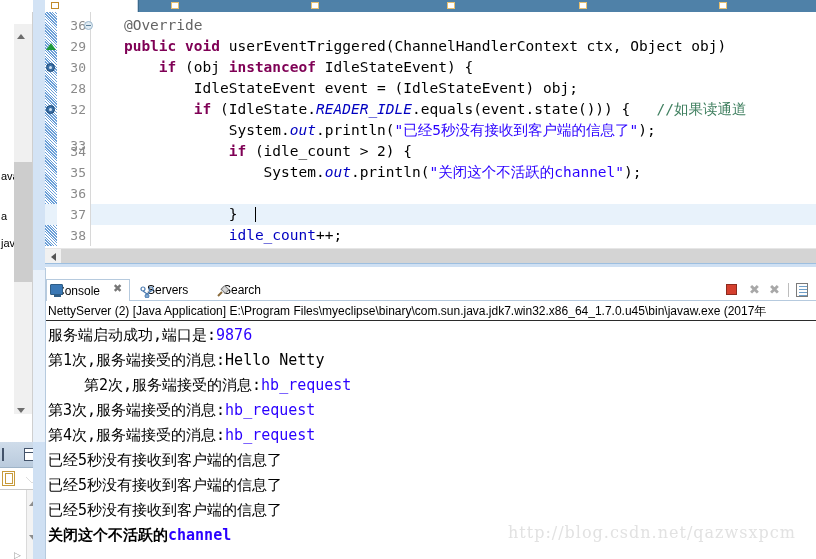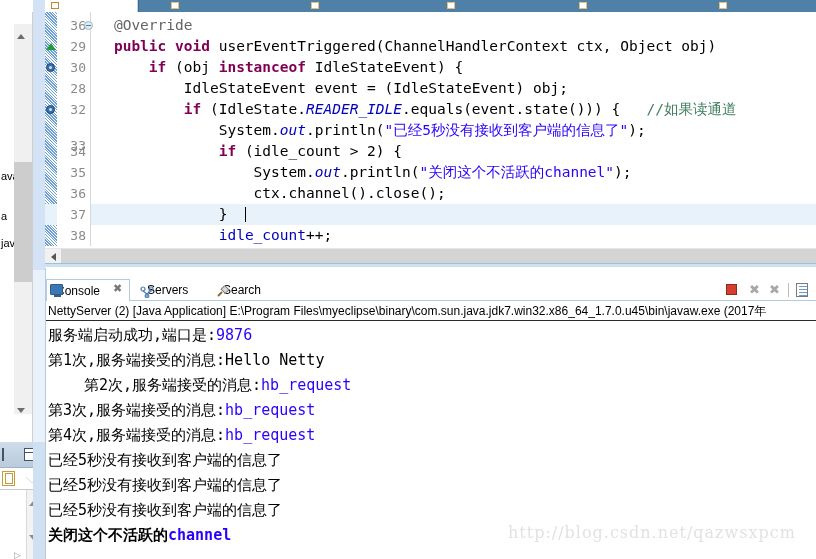--- a/index.html
+++ b/index.html
@@ -107,21 +107,21 @@
   }
   .marker-dot {
     position: absolute; left: 1px; width: 9px; height: 9px; border-radius: 50%;
     background: #3a6ea5; border: 1px solid #1e4c7a;
   }
   .marker-dot:after {
     content: ""; position: absolute; left: 2px; top: 2px;
     width: 3px; height: 3px; border-radius: 50%; background: #cfe0f0;
   }
   .code-area {
-    position: absolute; left: 34px; top: 0; width: 725px; height: 234px;
+    position: absolute; left: 44px; top: 0; width: 725px; height: 234px;
     overflow: hidden;
   }
   .code-line {
     position: absolute; left: 0; white-space: pre; height: 21px;
     line-height: 21px; font-size: 14.5px;
     font-family: "DejaVu Sans Mono", monospace;
     color: #000000;
   }
   .hl-row {
     position: absolute; left: 0; width: 771px; height: 21px;
@@ -359,21 +359,20 @@
     <div class="gutter-sep"></div>
     <div class="code-area" id="code-area">
         <div class="code-line" style="top: 3px;"><span>    </span><span class="ann">@Override</span></div>
         <div class="code-line" style="top: 24px; text-align: right;"><span>    </span><span class="kw">public void</span><span> userEventTriggered(ChannelHandlerContext ctx, Object obj)</span></div>
         <div class="code-line" style="top: 45px;"><span>        </span><span class="kw">if</span><span> (obj </span><span class="kw">instanceof</span><span> IdleStateEvent) {</span></div>
         <div class="code-line" style="top: 87px;"><span>            </span><span class="kw">if</span><span> (IdleState.</span><span class="fld">READER_IDLE</span><span>.equals(event.state())) {</span><span class="cmt">   //如果读通道</span></div>
         <div class="code-line" style="top: 66px;"><span>            IdleStateEvent event = (IdleStateEvent) obj;</span></div>
         <div class="code-line" style="top: 108px;"><span>                System.</span><span class="fld">out</span><span>.println(</span><span class="str">"已经5秒没有接收到客户端的信息了"</span><span>);</span></div>
         <div class="code-line" style="top: 129px;"><span>                </span><span class="kw">if</span><span> (idle_count &gt; 2) {</span></div>
         <div class="code-line" style="top: 150px;"><span>                    System.</span><span class="fld">out</span><span>.println(</span><span class="str">"关闭这个不活跃的channel"</span><span>);</span></div>
-        <div class="code-line" style="top: 171px;"><span>                    ctx.channel().close();</span></div>
         <div class="code-line" style="top: 192px;"><span>                }  </span><span class="caret"></span></div>
         <div class="code-line" style="top: 213px;"><span>                </span><span class="blu">idle_count</span><span>++;</span></div>
       </div>
   <div class="fold-icon" style="top: 9px;"></div>
       <div class="marker-tri" style="top: 31px;"></div>
       <div class="marker-dot" style="top: 51px;"></div>
       <div class="marker-dot" style="top: 93px;"></div>
     </div>
   <div class="ed-hscroll">
     <div class="ed-hscroll-btn"></div>

